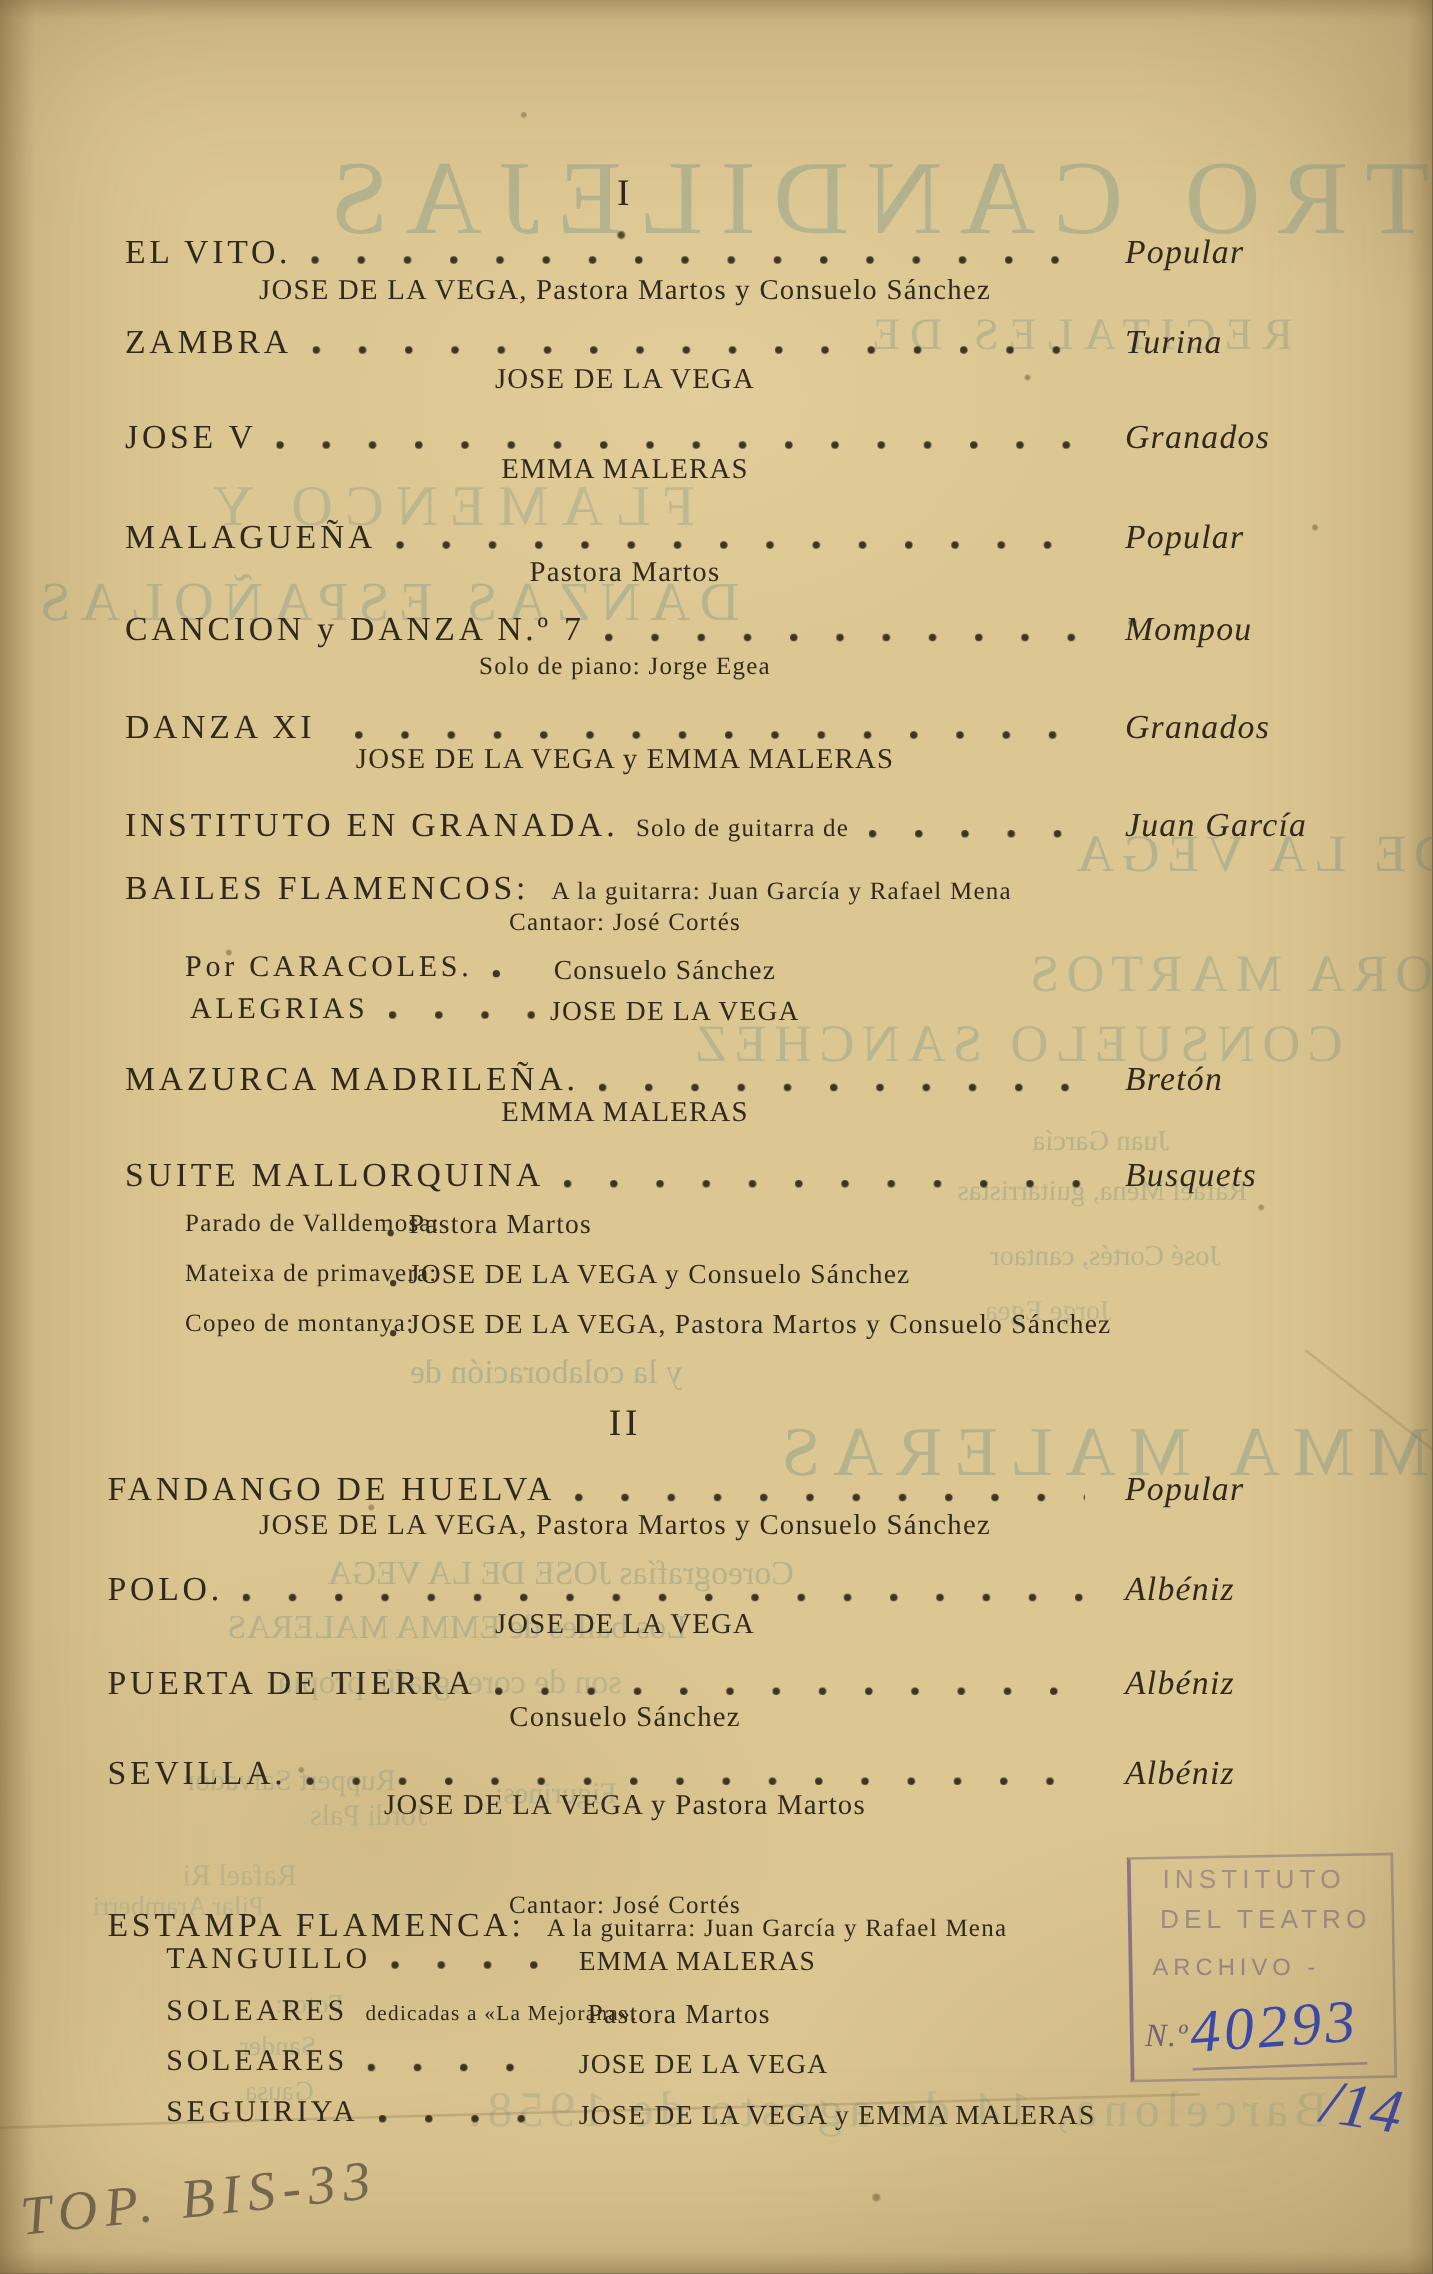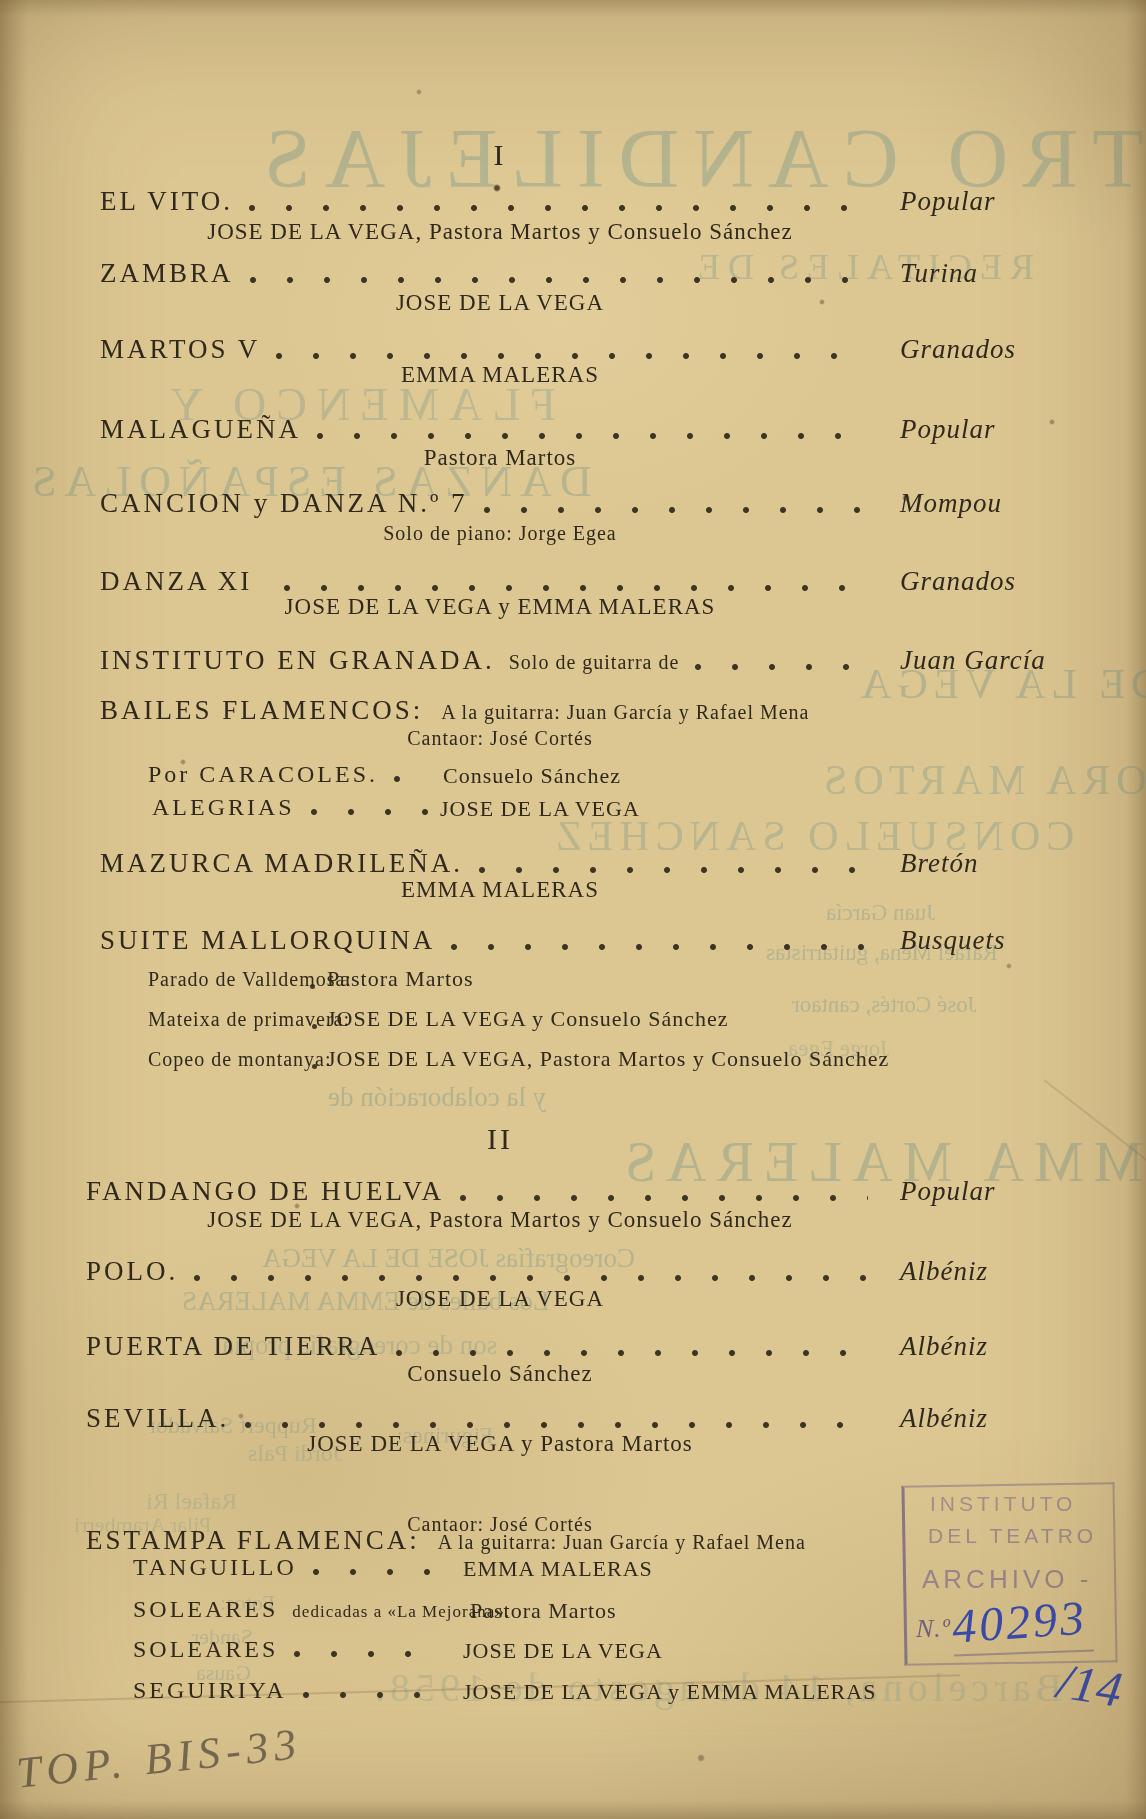--- a/index.html
+++ b/index.html
@@ -115,21 +115,21 @@
   <div class="perf" style="top:219px;">JOSE DE LA VEGA, Pastora Martos y Consuelo Sánchez</div>
 
   <div class="line row" style="left:100px;top:258px;width:780px;">
     <span class="title">ZAMBRA</span>
     <span class="leader"></span>
   </div>
   <div class="comp" style="top:258px;">Turina</div>
   <div class="perf" style="top:290px;">JOSE DE LA VEGA</div>
 
   <div class="line row" style="left:100px;top:334px;width:780px;">
-    <span class="title">MARTOS V</span>
+    <span class="title">JOSE V</span>
     <span class="leader"></span>
   </div>
   <div class="comp" style="top:334px;">Granados</div>
   <div class="perf" style="top:362px;">EMMA MALERAS</div>
 
   <div class="line row" style="left:100px;top:414px;width:780px;">
     <span class="title">MALAGUEÑA</span>
     <span class="leader"></span>
   </div>
   <div class="comp" style="top:414px;">Popular</div>
@@ -255,21 +255,21 @@
 
   <div class="line row" style="left:133px;top:1677px;width:312px;">
     <span class="title-sm">SEGUIRIYA</span>
     <span class="leader"></span>
   </div>
   <div class="subperf" style="left:463px;top:1679px;">JOSE DE LA VEGA y EMMA MALERAS</div>
 
   <div class="stamp-box"></div>
   <div class="stamp-line" style="left:930px;top:1492px;font-size:21px;opacity:.5;">INSTITUTO</div>
   <div class="stamp-line" style="left:928px;top:1524px;font-size:21px;opacity:.55;">DEL TEATRO</div>
-  <div class="stamp-line" style="left:922px;top:1564px;font-size:26px;opacity:.6;">ARCHIVO -</div>
+  <div class="stamp-line" style="left:922px;top:1564px;font-size:19px;opacity:.6;">ARCHIVO -</div>
   <div class="stamp-nlabel" style="left:916px;top:1614px;">N.º</div>
   <div class="pen" style="left:952px;top:1594px;font-size:48px;letter-spacing:3px;transform:rotate(-4deg);">40293</div>
   <div class="stamp-rule"></div>
   <div class="pen" style="left:1058px;top:1656px;font-size:50px;transform:rotate(9deg);">/14</div>
 
   <div class="pencil">TOP. BIS-33</div>
 
 </div>
 
 </body></html>

